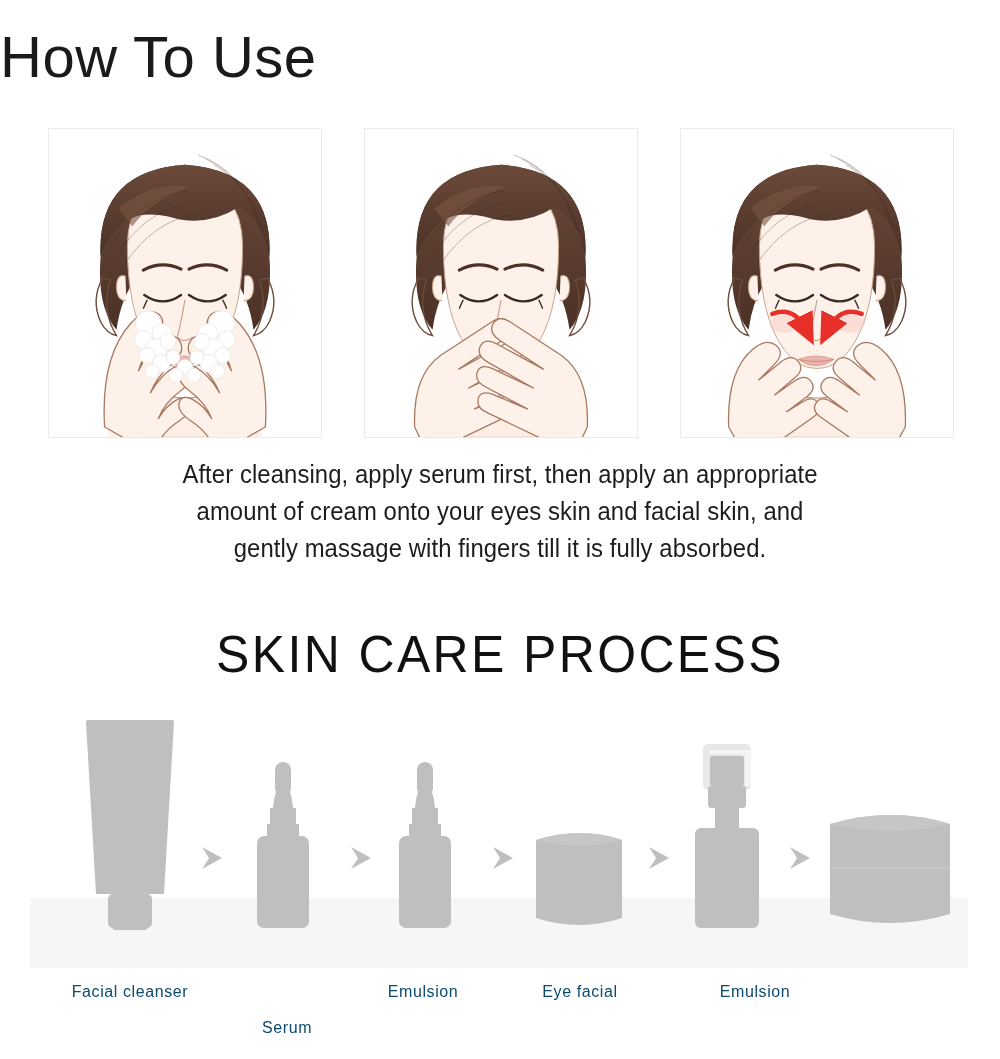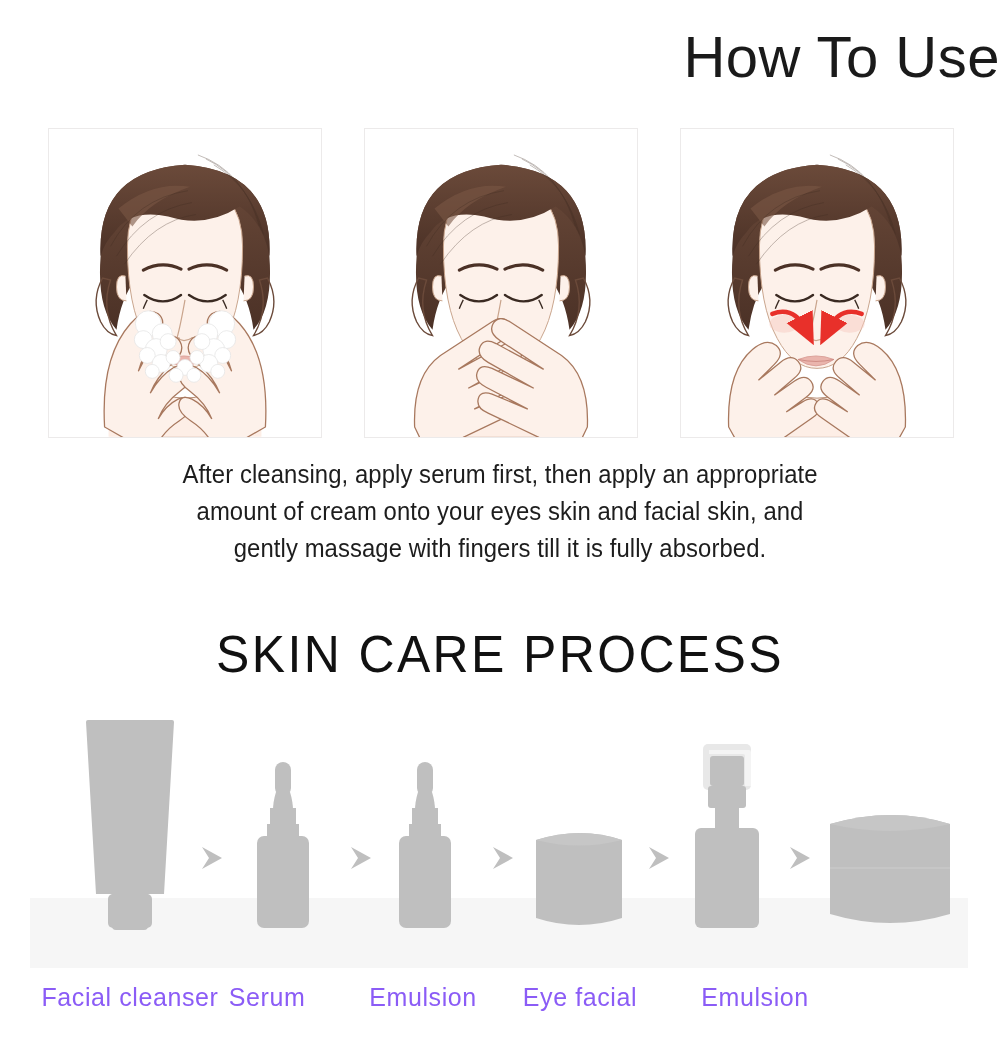--- a/index.html
+++ b/index.html
@@ -7,21 +7,21 @@
     width:1000px; height:1059px;
     background:#ffffff;
     font-family:"Liberation Sans", sans-serif;
     overflow:hidden;
   }
   .page { position:relative; width:1000px; height:1059px; background:#fff; }
 
   
   .title {
     position:absolute; top:24px; left:0; width:1000px;
-    text-align:right;
+    text-align:left;
     font-size:58px; font-weight:400; color:#1a1a1a;
     letter-spacing:0.5px; line-height:1.15;
     font-family:"Liberation Sans", sans-serif;
   }
 
   
   .panels { position:absolute; top:128px; left:48px; width:906px; height:310px; }
   .panel {
     position:absolute; top:0; width:274px; height:310px;
     background:#ffffff;
@@ -62,21 +62,21 @@
   }
   .prod { position:absolute; bottom:129px; }
   .prod svg { display:block; }
   .arrow { position:absolute; bottom:186px; }
   .arrow svg { display:block; }
 
   .labels { position:absolute; left:0; top:283px; width:1000px; height:46px; }
   .label {
     position:absolute; top:0;
     font-family:"Liberation Sans", sans-serif;
-    font-size:25px; font-weight:300; color:#8b5cf6;
+    font-size:16px; font-weight:300; color:#0c4a6e;
     letter-spacing:0.6px; white-space:nowrap;
     text-align:center;
   }
 </style>
 </head>
 <body>
 
 <div class="page">
 
   <div class="title">How To Use</div>
@@ -357,20 +357,20 @@
     <div class="prod" style="left:828px;">
       <svg width="124" height="120" viewBox="0 0 124 120">
         <path d="M2 14 q62 -18 120 0 v90 q-60 18 -120 0 Z" fill="#bfbfbf"></path>
         <path d="M2 14 q62 -18 120 0 q-60 14 -120 0 Z" fill="#c6c6c6"></path>
         <path d="M2 58 h120" stroke="#c9c9c9" stroke-width="1.6" fill="none"></path>
       </svg>
     </div>
 
     <div class="labels">
       <div class="label" style="left:20px;  width:220px;">Facial cleanser</div>
-      <div class="label" style="left:192px; width:150px;">Serum</div>
+      <div class="label" style="left:212px; width:150px;margin-top:36px;">Serum</div>
       <div class="label" style="left:348px; width:150px;">Emulsion</div>
       <div class="label" style="left:500px; width:160px;">Eye facial</div>
       <div class="label" style="left:676px; width:158px;">Emulsion</div>
     </div>
 
   </div>
 </div>
 
 </body></html>

